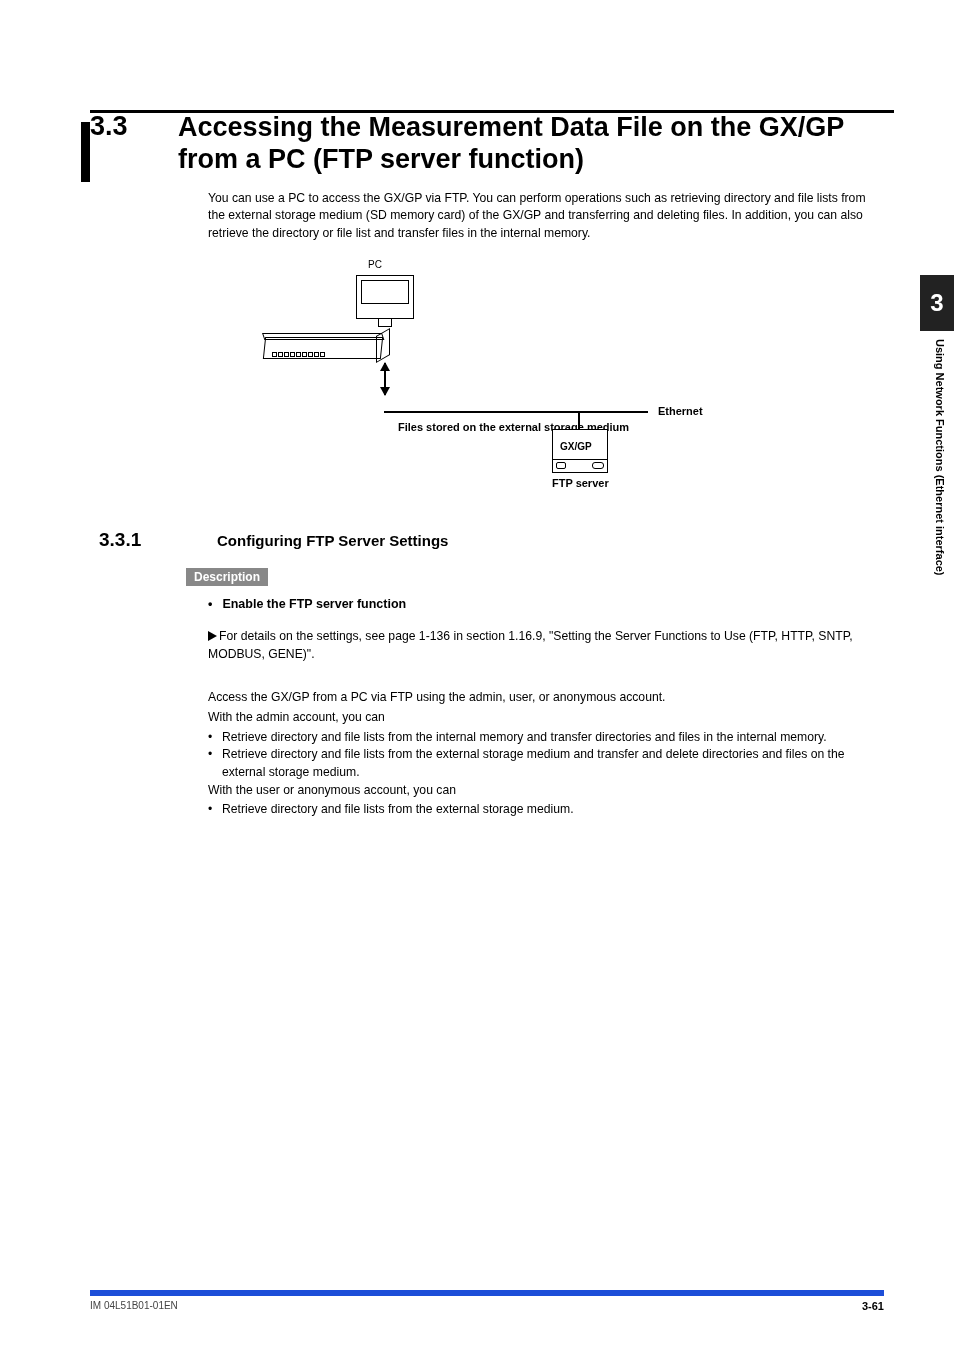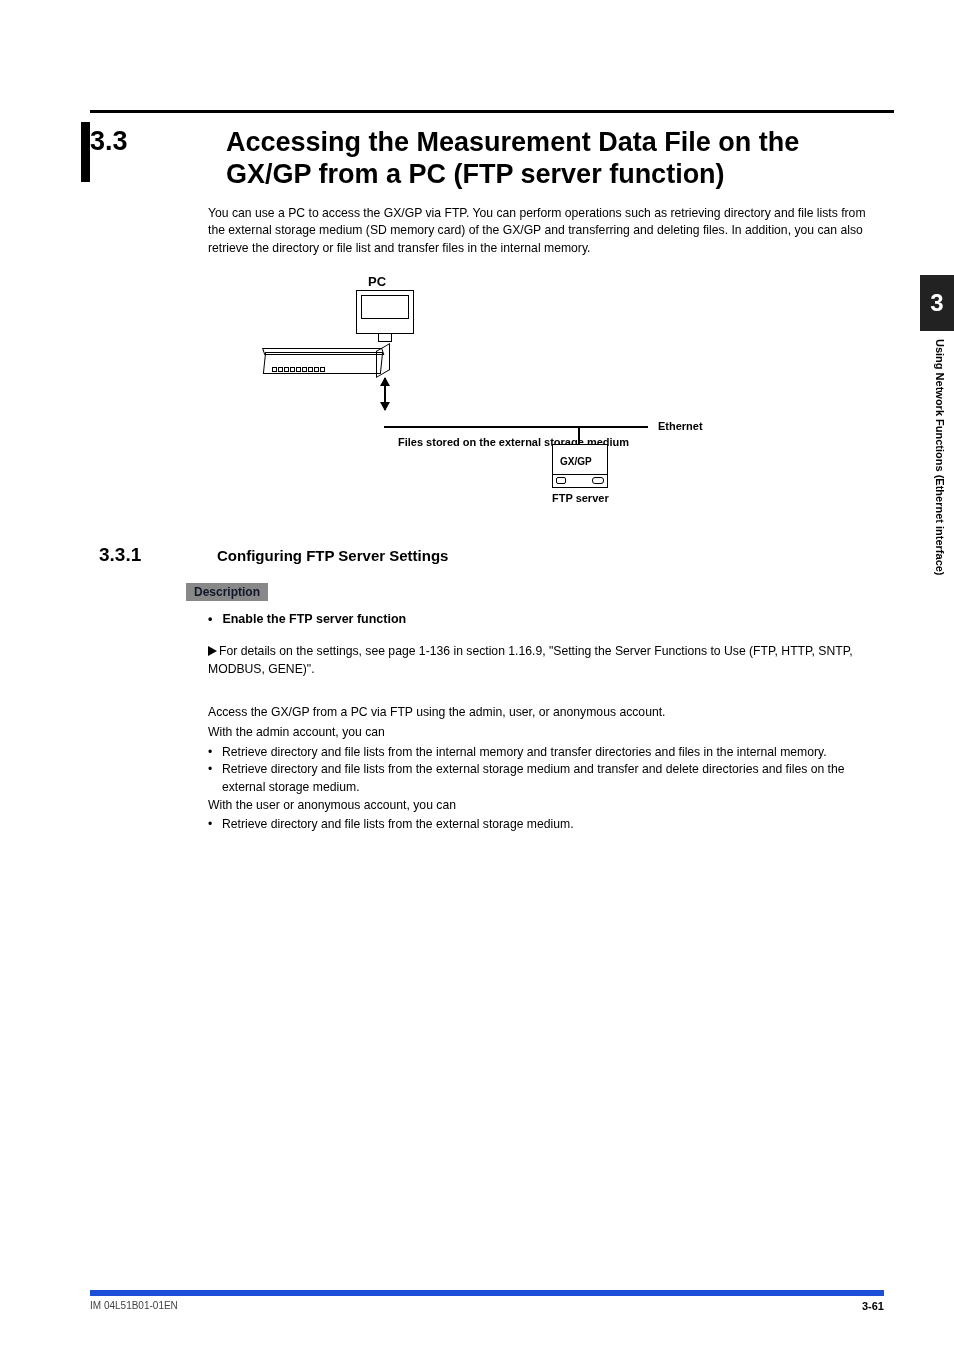--- a/index.html
+++ b/index.html
@@ -9,30 +9,30 @@
   
   .side-tab { position: absolute; right: 0; top: 275px; width: 34px; }
   .side-num-box { width: 34px; height: 56px; background: #222; color: #fff; display: flex; align-items: center; justify-content: center; font-size: 24px; font-weight: bold; }
   .side-label-box { width: 34px; height: 370px; background: #fff; }
   .side-label { transform: rotate(90deg); transform-origin: left top; position: absolute; left: 26px; top: 64px; font-size: 11px; font-weight: bold; white-space: nowrap; }
 
   
   .title-wrap { position: relative; margin-bottom: 14px; }
   .title-bar-top { position: absolute; left: 0; top: 0; width: 804px; height: 3px; background: #000; }
   .title-bar-left { position: absolute; left: -9px; top: 12px; width: 9px; height: 60px; background: #000; }
-  .title-row { display: flex; align-items: flex-start; padding-top: 16px; gap: 48px; }
+  .title-row { display: flex; align-items: flex-start; padding-top: 1px; }
   .title-num { font-size: 27px; font-weight: bold; width: 88px; flex-shrink: 0; }
   .title-text { font-size: 27px; font-weight: bold; line-height: 1.2; }
 
   .content { margin-left: 118px; }
   .intro { font-size: 12.2px; line-height: 1.45; margin-top: 8px; margin-bottom: 16px; max-width: 660px; }
 
   
   .diagram { position: relative; width: 580px; height: 240px; margin-left: 30px; margin-bottom: 30px; }
-  .pc-label { position: absolute; left: 130px; top: 0; font-size: 13px; font-weight: bold; }
+  .pc-label { position: absolute; left: 130px; top: 0; font-size: 10px; font-weight: normal; }
   .monitor { position: absolute; left: 118px; top: 16px; width: 58px; height: 44px; border: 1.5px solid #000; background: #fff; }
   .monitor::after { content: ""; position: absolute; left: 4px; top: 4px; right: 4px; height: 22px; border: 1px solid #000; }
   .monitor-stand { position: absolute; left: 140px; top: 60px; width: 14px; height: 8px; border-left: 1.5px solid #000; border-right: 1.5px solid #000; border-bottom: 1.5px solid #000; }
   .tower { position: absolute; left: 26px; top: 78px; width: 118px; height: 22px; border: 1.5px solid #000; transform: skewX(-6deg); }
   .tower::before { content: ""; position: absolute; left: -3px; top: -5px; width: 118px; height: 5px; border: 1.5px solid #000; transform: skewX(24deg); }
   .tower-keys { position: absolute; left: 34px; top: 84px; width: 80px; height: 8px; }
   .tower-keys span { display: inline-block; width: 5px; height: 5px; border: 1px solid #000; margin-right: 1px; }
   .tower-side { position: absolute; left: 138px; top: 73px; width: 14px; height: 27px; border: 1.5px solid #000; transform: skewY(-30deg); }
 
   .arrow-up { position: absolute; left: 146px; top: 104px; width: 2px; height: 32px; background: #000; }
@@ -49,21 +49,21 @@
   .gxgp-slot { position: absolute; left: 314px; top: 200px; width: 56px; height: 10px; border-top: 1px solid #000; }
   .gxgp-slot::before { content: ""; position: absolute; left: 4px; top: 2px; width: 8px; height: 5px; border: 1px solid #000; border-radius: 2px; }
   .gxgp-slot::after { content: ""; position: absolute; right: 4px; top: 2px; width: 10px; height: 5px; border: 1px solid #000; border-radius: 3px; }
   .ftp-label { position: absolute; left: 314px; top: 218px; font-size: 11px; font-weight: bold; }
 
   
   .sub-row { display: flex; align-items: baseline; margin-left: -118px; margin-bottom: 16px; }
   .sub-num { font-size: 19px; font-weight: bold; width: 118px; flex-shrink: 0; margin-left: 9px; }
   .sub-title { font-size: 15px; font-weight: bold; }
 
-  .desc-badge { display: inline-block; background: #888; color: #0f172a; font-size: 12px; font-weight: bold; padding: 2px 8px; margin-left: -22px; margin-bottom: 8px; }
+  .desc-badge { display: inline-block; background: #888; color: #ffffff; font-size: 12px; font-weight: bold; padding: 2px 8px; margin-left: -22px; margin-bottom: 8px; }
   .bullets { margin-left: 0; margin-bottom: 14px; }
   .bullets li { list-style: none; font-size: 12.5px; font-weight: bold; line-height: 1.6; }
   .bullets li::before { content: "•"; font-weight: bold; margin-right: 10px; }
 
   .ref { font-size: 12.2px; line-height: 1.45; margin-bottom: 26px; }
   .ref-arrow { display: inline-block; width: 0; height: 0; border-top: 5px solid transparent; border-bottom: 5px solid transparent; border-left: 9px solid #000; vertical-align: -1px; margin-right: 2px; }
 
   .h4 { font-size: 13px; font-weight: bold; margin-bottom: 4px; }
   .para { font-size: 12.2px; line-height: 1.45; margin-bottom: 2px; }
   .dot-list { margin-left: 0; }

